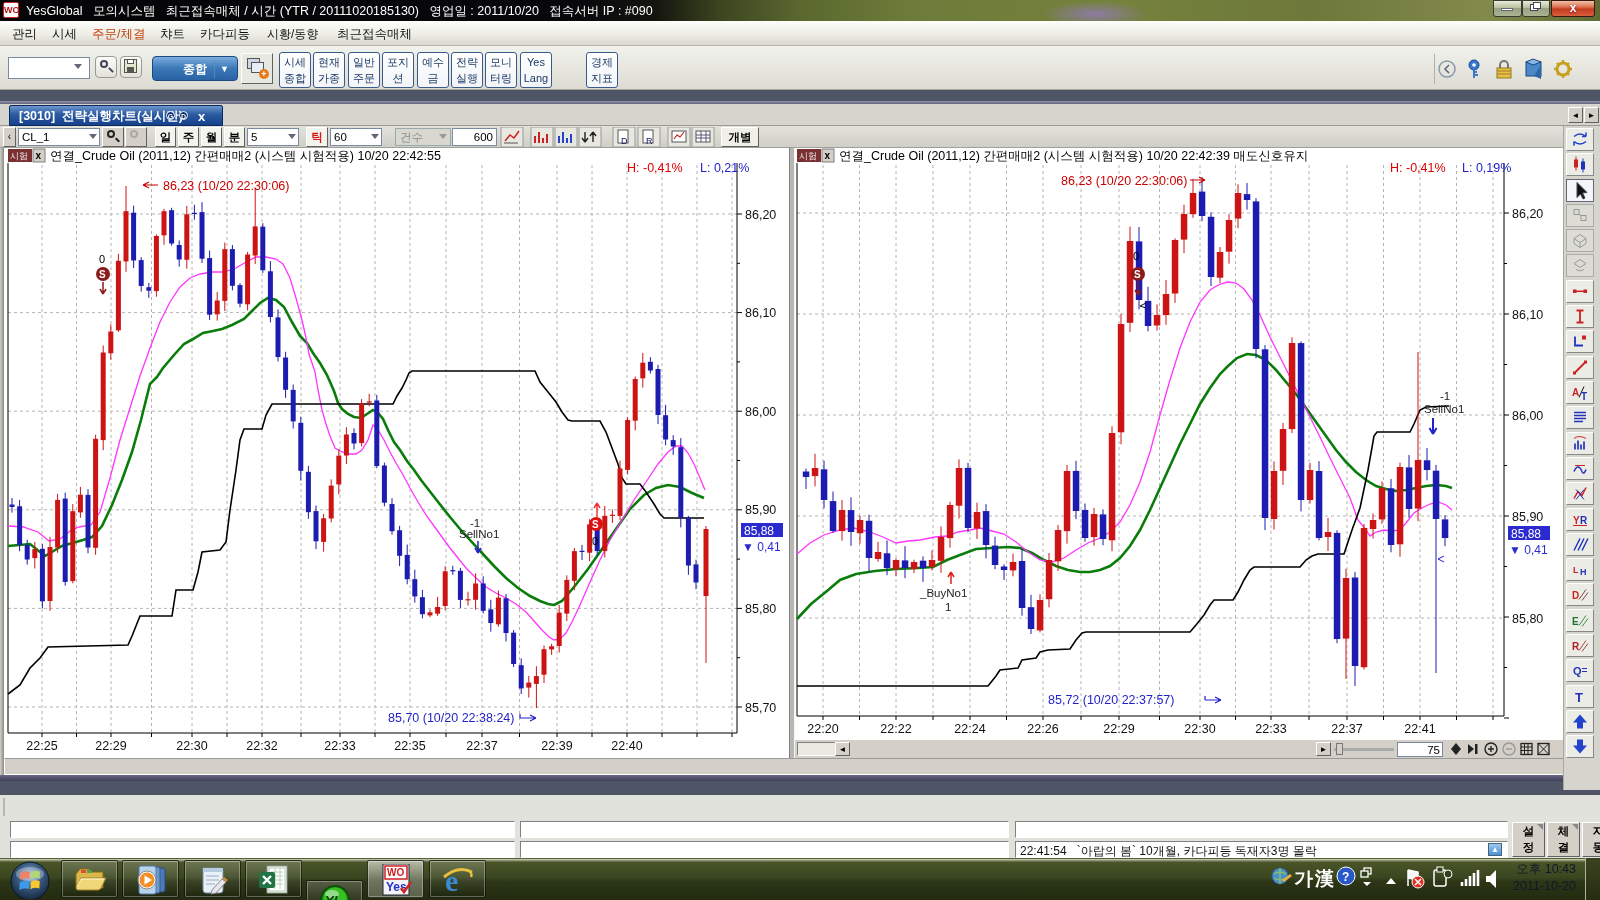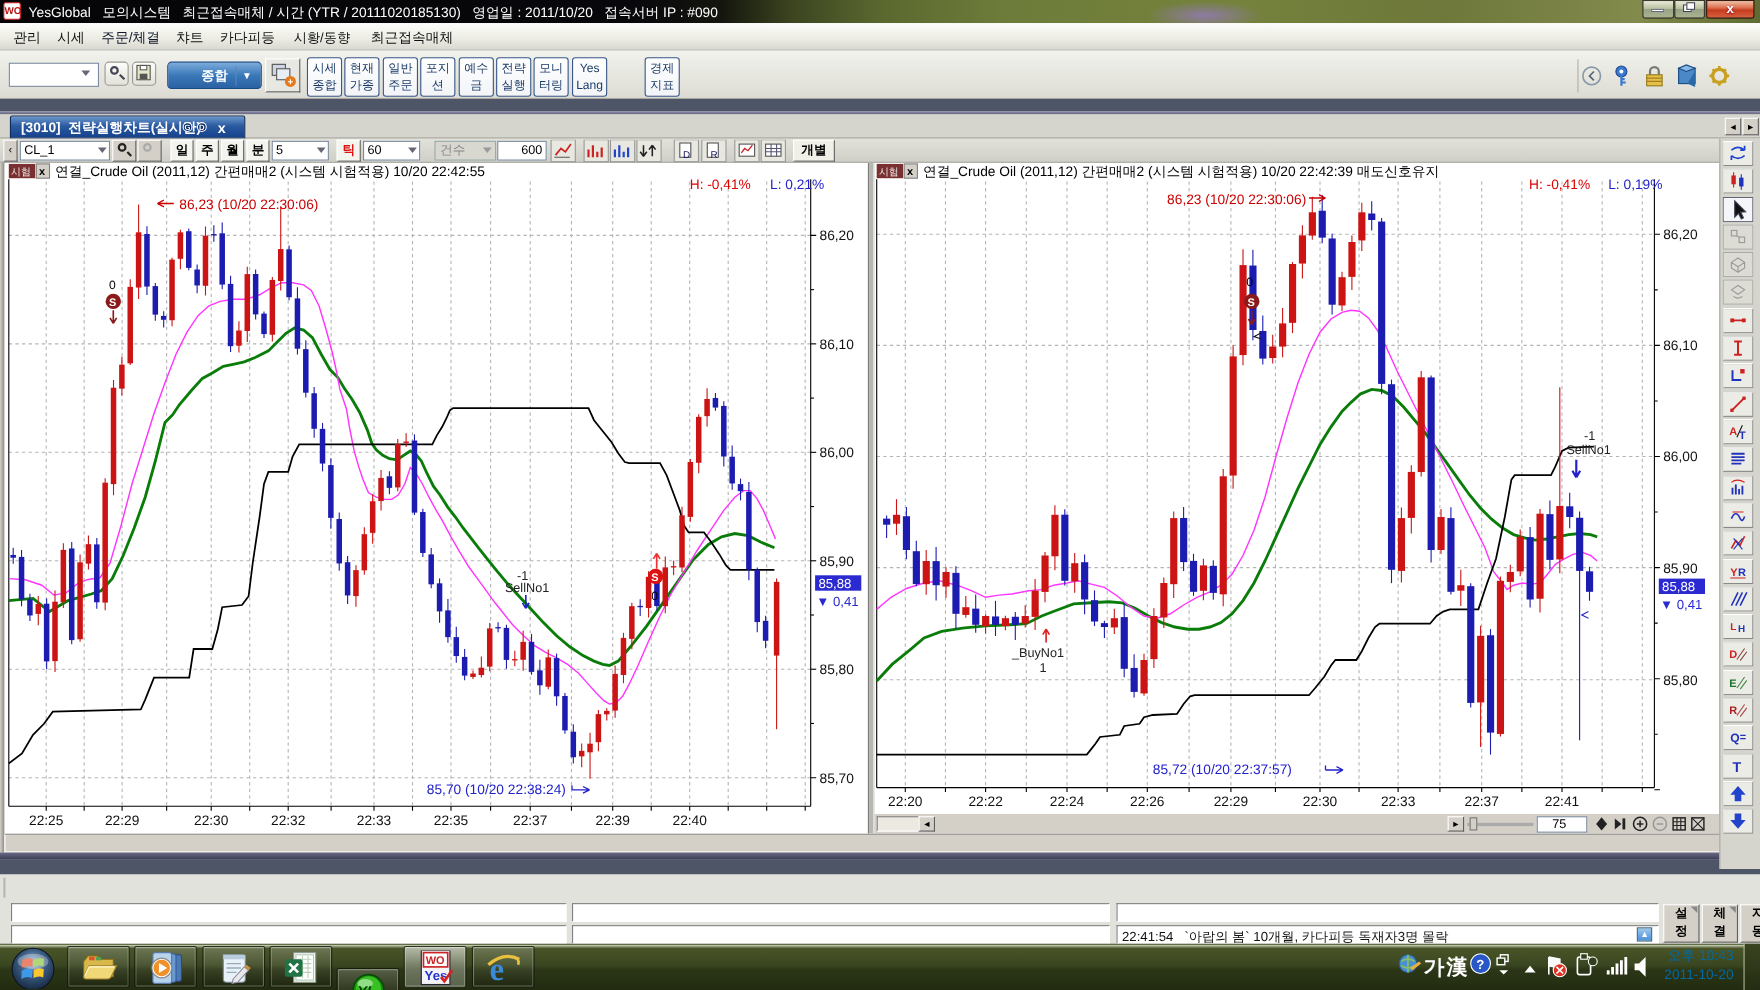--- a/index.html
+++ b/index.html
@@ -14,21 +14,21 @@
 <div class="ab" style="left:26px;top:3px;color:#fff;font-size:12.5px;white-space:pre">YesGlobal&nbsp;&nbsp;&nbsp;모의시스템&nbsp;&nbsp;&nbsp;최근접속매체 / 시간 (YTR / 20111020185130)&nbsp;&nbsp;&nbsp;영업일 : 2011/10/20&nbsp;&nbsp;&nbsp;접속서버 IP : #090</div>
 <div class="ab" style="left:1493px;top:0;width:29px;height:17px;background:linear-gradient(#e8ecd8,#b8c0a0 45%,#98a285 50%,#aab491);border:1px solid #3a3a30;border-radius:0 0 3px 3px"></div>
 <div class="ab" style="left:1501px;top:8px;width:12px;height:3px;background:#fff;border:1px solid #667"></div>
 <div class="ab" style="left:1522px;top:0;width:28px;height:17px;background:linear-gradient(#e8ecd8,#b8c0a0 45%,#98a285 50%,#aab491);border:1px solid #3a3a30;border-radius:0 0 3px 3px"></div>
 <div class="ab" style="left:1530px;top:4px;width:8px;height:7px;border:1.5px solid #445;background:#fff"></div>
 <div class="ab" style="left:1533px;top:2px;width:8px;height:7px;border:1.5px solid #445;background:#fff"></div>
 <div class="ab" style="left:1551px;top:0;width:44px;height:17px;background:linear-gradient(#f0c0a8,#dd7050 40%,#c43c1e 55%,#d86040);border:1px solid #3a1a10;border-radius:0 0 3px 3px;color:#fff;text-align:center;font-weight:bold;font-size:12px;line-height:15px;text-shadow:0 1px 2px #802">x</div>
 <div class="ab" style="left:0;top:21px;width:1600px;height:25px;background:linear-gradient(#fdfdfb,#ecece4 60%,#d8d8d0);border-bottom:1px solid #b8b8b0"></div>
 <div class="ab" style="left:12px;top:26px;font-size:12.5px;color:#111">관리</div>
 <div class="ab" style="left:52px;top:26px;font-size:12.5px;color:#111">시세</div>
-<div class="ab" style="left:92px;top:26px;font-size:12.5px;color:#0f172a">주문/체결</div>
+<div class="ab" style="left:92px;top:26px;font-size:12.5px;color:#c2410c">주문/체결</div>
 <div class="ab" style="left:160px;top:26px;font-size:12.5px;color:#111">챠트</div>
 <div class="ab" style="left:200px;top:26px;font-size:12.5px;color:#111">카다피등</div>
 <div class="ab" style="left:267px;top:26px;font-size:12px;color:#111">시황/동향</div>
 <div class="ab" style="left:337px;top:26px;font-size:12.5px;color:#111">최근접속매체</div>
 <div class="ab" style="left:0;top:46px;width:1600px;height:44px;background:linear-gradient(#f2f2ec,#dcdcd4);border-bottom:1px solid #a8a8a0"></div>
 <div class="cb" style="left:8px;top:57px;width:82px;height:22px"></div>
 <div class="ab" style="left:74px;top:59px;width:0;height:0;border:4px solid transparent;border-top:5px solid #667;margin-top:5px"></div>
 <div class="ab" style="left:95px;top:56px;width:22px;height:22px;background:linear-gradient(#fcfcfa,#e2e2da);border:1px solid #9a9a92;border-radius:4px"></div>
 <div class="ab" style="left:100px;top:60px;width:8px;height:8px;border:2px solid #445;border-radius:50%"></div>
 <div class="ab" style="left:108px;top:69px;width:6px;height:2px;background:#445;transform:rotate(45deg)"></div>
@@ -659,21 +659,21 @@
       <text x="1390" y="172" fill="#dd0000" font-size="12.5">H: -0,41%</text>
       <text x="1462" y="172" fill="#2222cc" font-size="12.5">L: 0,19%</text>
     </g>
   </svg>
 <div class="ab" style="left:795px;top:740px;width:768px;height:18px;background:#d4d0c8"></div>
 <div class="ab sunk" style="left:797px;top:742px;width:46px;height:14px;background:#ece9e2"></div>
 <div class="btn3d ab" style="left:835px;top:742px;width:15px;height:14px;font-size:8px;text-align:center;line-height:13px">◄</div>
 <div class="btn3d ab" style="left:1316px;top:742px;width:15px;height:14px;font-size:8px;text-align:center;line-height:13px">►</div>
 <div class="ab" style="left:1334px;top:748px;width:60px;height:3px;background:#aaa"></div>
 <div class="ab" style="left:1336px;top:743px;width:7px;height:12px;background:#d4d0c8;border:1px solid #777"></div>
-<div class="cb ab" style="left:1397px;top:742px;width:46px;height:15px;font-size:11.5px;line-height:14px;text-align:right;padding-right:18px">75</div>
+<div class="cb ab" style="left:1397px;top:742px;width:46px;height:15px;font-size:11.5px;line-height:14px;text-align:right;padding-right:2px">75</div>
 <svg class="ab" style="left:1448px;top:741px" width="112" height="16">
 <path d="M8 2 L13 8 L8 14 L3 8 Z" fill="#222"></path>
 <path d="M20 3 L26 8 L20 13 Z" fill="#222"></path>
     <rect x="27" y="3" width="2.5" height="10" fill="#222"></rect>
 <circle cx="43" cy="8" r="6" fill="none" stroke="#222" stroke-width="1.4"></circle>
     <path d="M40 8 h6 M43 5 v6" stroke="#222" stroke-width="1.4"></path>
 <circle cx="61" cy="8" r="6" fill="none" stroke="#999" stroke-width="1.4"></circle>
     <path d="M58 8 h6" stroke="#999" stroke-width="1.4"></path>
 <rect x="73" y="2.5" width="11" height="11" fill="none" stroke="#222" stroke-width="1.3"></rect>
     <path d="M73 6 h11 M73 9.5 h11 M76.5 2.5 v11 M80 2.5 v11" stroke="#222"></path>
@@ -790,21 +790,21 @@
 <path d="M118 22 l5 -6 l5 6 z" fill="#fff"></path>
 <path d="M140 8 v16 M140 8 l10 2 l0 8 l-10 -2" fill="#f8f8f8" stroke="#fff" stroke-width="1.5"></path>
     <circle cx="150" cy="20" r="6" fill="#e03020" stroke="#fff"></circle>
     <path d="M147 17 l6 6 m0 -6 l-6 6" stroke="#fff" stroke-width="1.5"></path>
 <rect x="166" y="8" width="12" height="16" rx="2" fill="none" stroke="#fff" stroke-width="1.5"></rect>
     <rect x="169" y="5" width="6" height="5" fill="#30401c" stroke="#fff"></rect>
     <circle cx="180" cy="12" r="4" fill="#30401c" stroke="#fff"></circle>
 <path d="M194 24 v-4 m4 4 v-7 m4 7 v-10 m4 10 v-13 m4 13 v-16" stroke="#fff" stroke-width="2.6"></path>
 <path d="M218 14 h4 l6 -6 v18 l-6 -6 h-4 z" fill="#fff"></path>
   </svg>
-<div class="ab" style="left:1500px;top:861px;width:76px;height:34px;color:#0369a1;font-size:12.5px;text-align:right;line-height:17px">오후 10:43<br>2011-10-20</div>
+<div class="ab" style="left:1500px;top:861px;width:76px;height:34px;color:#0f172a;font-size:12.5px;text-align:right;line-height:17px">오후 10:43<br>2011-10-20</div>
 <div class="ab" style="left:1585px;top:858px;width:15px;height:42px;background:linear-gradient(#3a4420,#242c12);border-left:1.5px solid #aab890"></div>
 <div class="ab" style="left:1563px;top:126px;width:37px;height:664px;background:#d5d5cd;border-left:1px solid #a8a8a0"></div>
 <svg class="ab" style="left:1566px;top:128px" width="28" height="23">
     <rect x="0.5" y="0.5" width="27" height="22" fill="#ecece6" stroke="#888"></rect>
     <path d="M0.5 0.5 h27 M0.5 0.5 v22" stroke="#fff"></path>
     <g transform="translate(4,1.5)">
       <path d="M4 7 q6 -5 12 0 m0 0 l0 -4 m0 4 l-4 0 M16 12 q-6 5 -12 0 m0 0 l0 4 m0 4" stroke="#2244cc" stroke-width="1.6" fill="none"></path>
     </g>
   </svg>
 <svg class="ab" style="left:1566px;top:153px" width="28" height="23">

